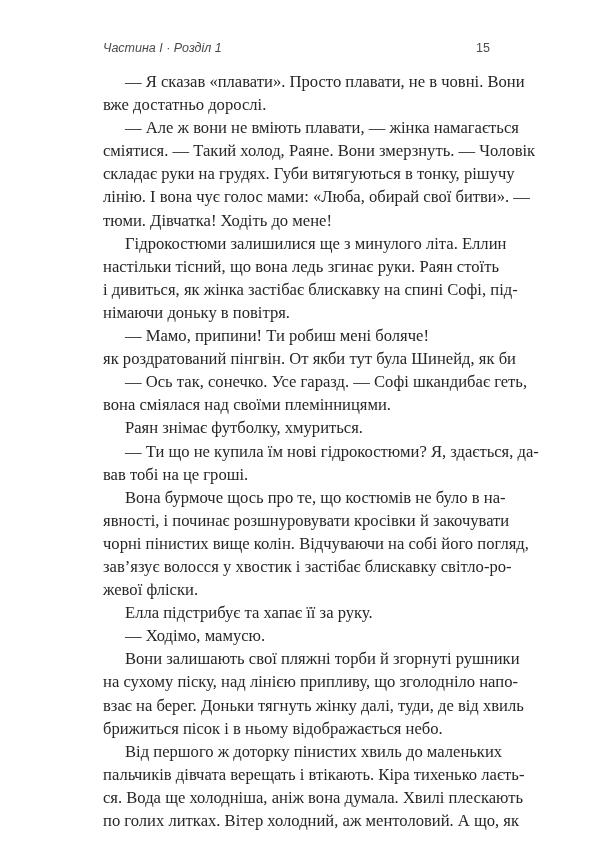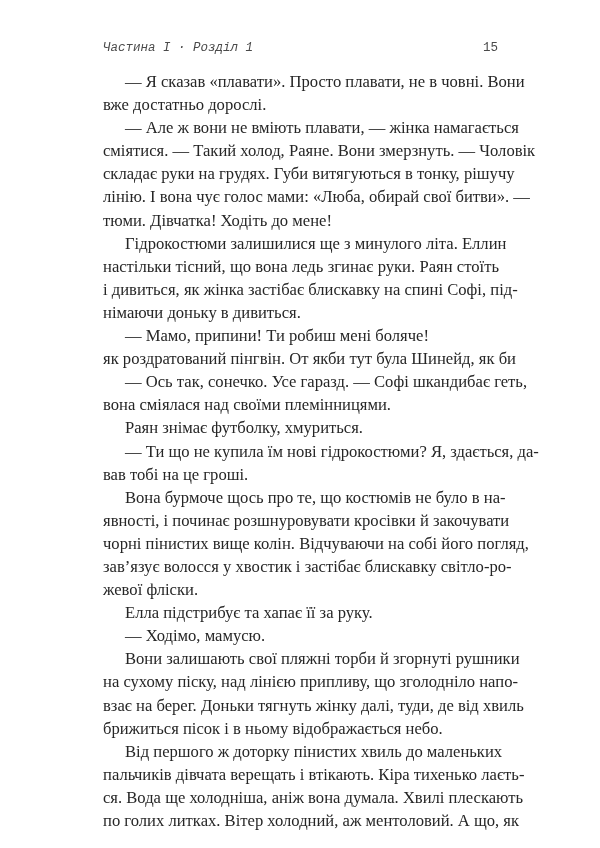--- a/index.html
+++ b/index.html
@@ -2,24 +2,24 @@
 <html><head>
 <meta charset="utf-8">
 <style>
   html, body { margin: 0; padding: 0; }
   body {
     width: 600px; height: 848px; background: #ffffff; position: relative; overflow: hidden;
     color: #2a2a2a;
   }
   .header {
     position: absolute; left: 103px; top: 41px; width: 395px; height: 18px;
-    font-family: Liberation Mono, monospace; font-size: 12.5px; color: #4a4a4a; text-align: center;
+    font-family: Liberation Sans, sans-serif; font-size: 12.5px; color: #4a4a4a; text-align: center;
   }
   .running-head { position: absolute; left: 0; top: 0; font-style: italic; }
-  .page-number { position: absolute; right: 0; top: 0; }
+  .page-number { position: absolute; right: 8px; top: 0; }
   .body-text {
     position: absolute; left: 103px; top: 70px; width: 396px;
     font-family: "Liberation Serif", serif; font-size: 16.6px; line-height: 23.1px;
     color: #262626;
   }
   .line { display: block; white-space: nowrap; text-align: justify; text-align-last: justify; height: 23.1px; }
   .line.last { text-align-last: left; }
   .line.indent { padding-left: 22px; }
 </style>
 </head>
@@ -34,21 +34,21 @@
     <span class="line indent">— Я сказав «плавати». Просто плавати, не в човні. Вони</span>
     <span class="line last">вже достатньо дорослі.</span>
     <span class="line indent">— Але ж вони не вміють плавати, — жінка намагається</span>
     <span class="line">сміятися. — Такий холод, Раяне. Вони змерзнуть. — Чоловік</span>
     <span class="line">складає руки на грудях. Губи витягуються в тонку, рішучу</span>
     <span class="line">лінію. І вона чує голос мами: «Люба, обирай свої битви». —</span>
     <span class="line last">тюми. Дівчатка! Ходіть до мене!</span>
     <span class="line indent">Гідрокостюми залишилися ще з минулого літа. Еллин</span>
     <span class="line">настільки тісний, що вона ледь згинає руки. Раян стоїть</span>
     <span class="line">і дивиться, як жінка застібає блискавку на спині Софі, під-</span>
-    <span class="line last">німаючи доньку в дивиться.</span>
+    <span class="line last">німаючи доньку в повітря.</span>
     <span class="line indent last">— Мамо, припини! Ти робиш мені боляче!</span>
     <span class="line">як роздратований пінгвін. От якби тут була Шинейд, як би</span>
     <span class="line indent">— Ось так, сонечко. Усе гаразд. — Софі шкандибає геть,</span>
     <span class="line last">вона сміялася над своїми племінницями.</span>
     <span class="line indent last">Раян знімає футболку, хмуриться.</span>
     <span class="line indent">— Ти що не купила їм нові гідрокостюми? Я, здається, да-</span>
     <span class="line last">вав тобі на це гроші.</span>
     <span class="line indent">Вона бурмоче щось про те, що костюмів не було в на-</span>
     <span class="line">явності, і починає розшнуровувати кросівки й закочувати</span>
     <span class="line">чорні пінистих вище колін. Відчуваючи на собі його погляд,</span>

